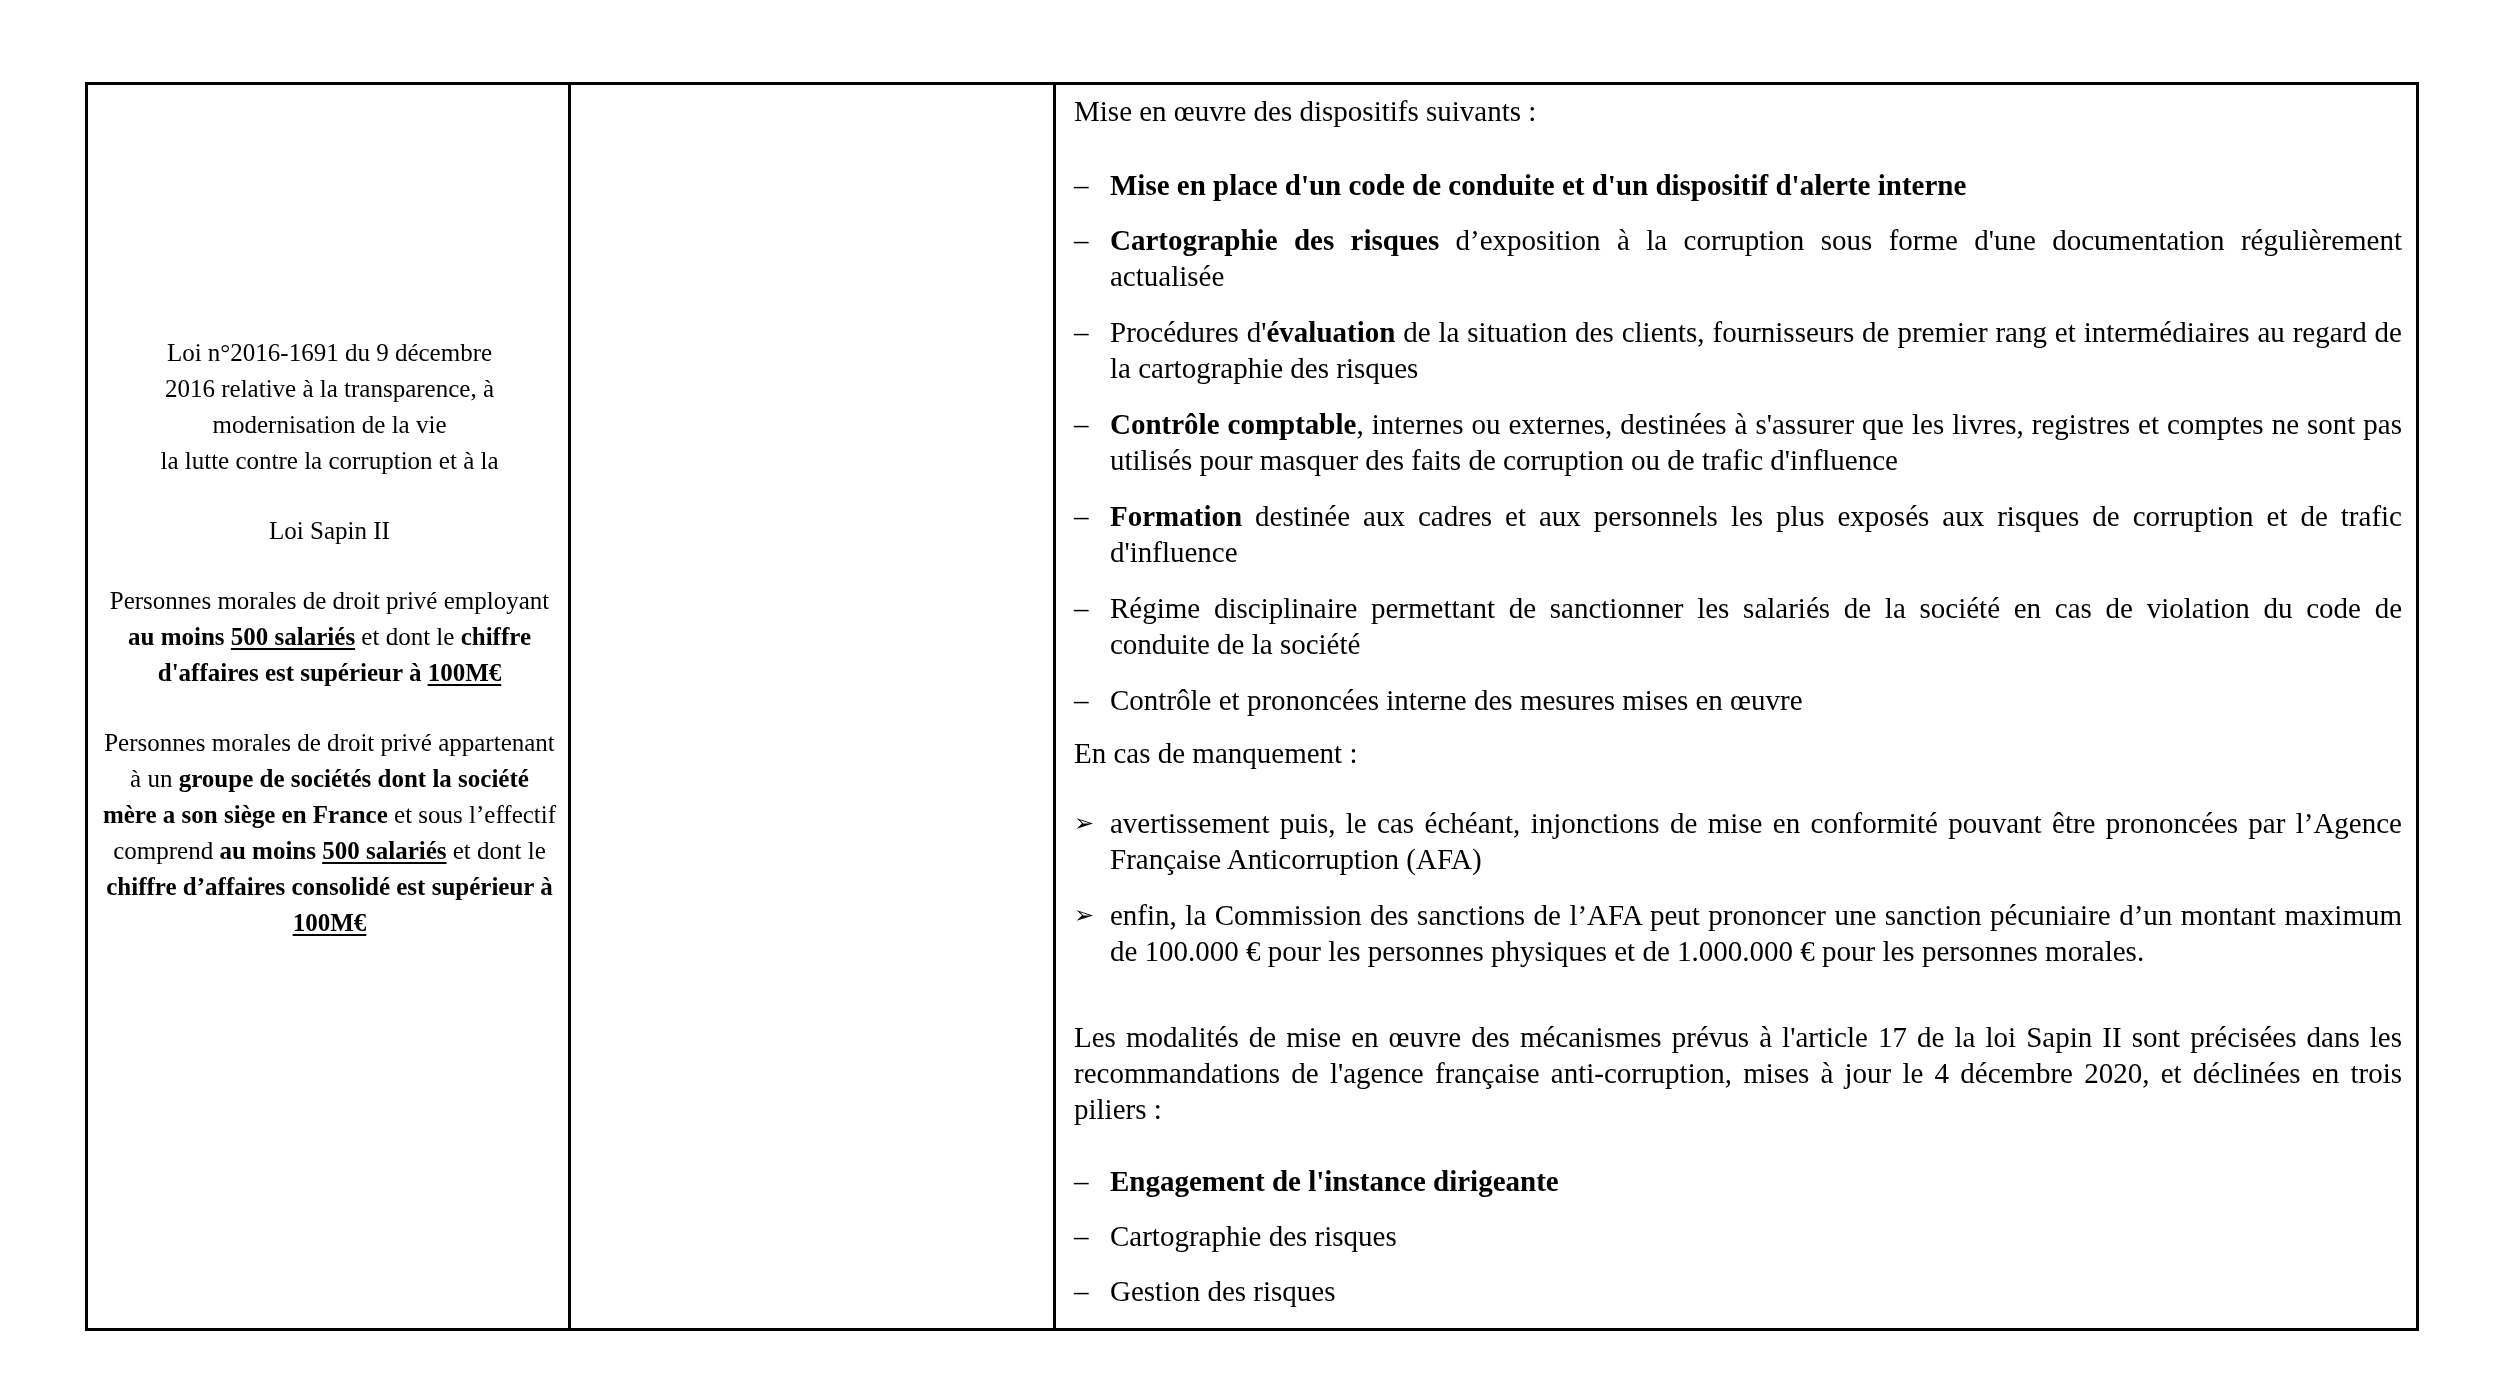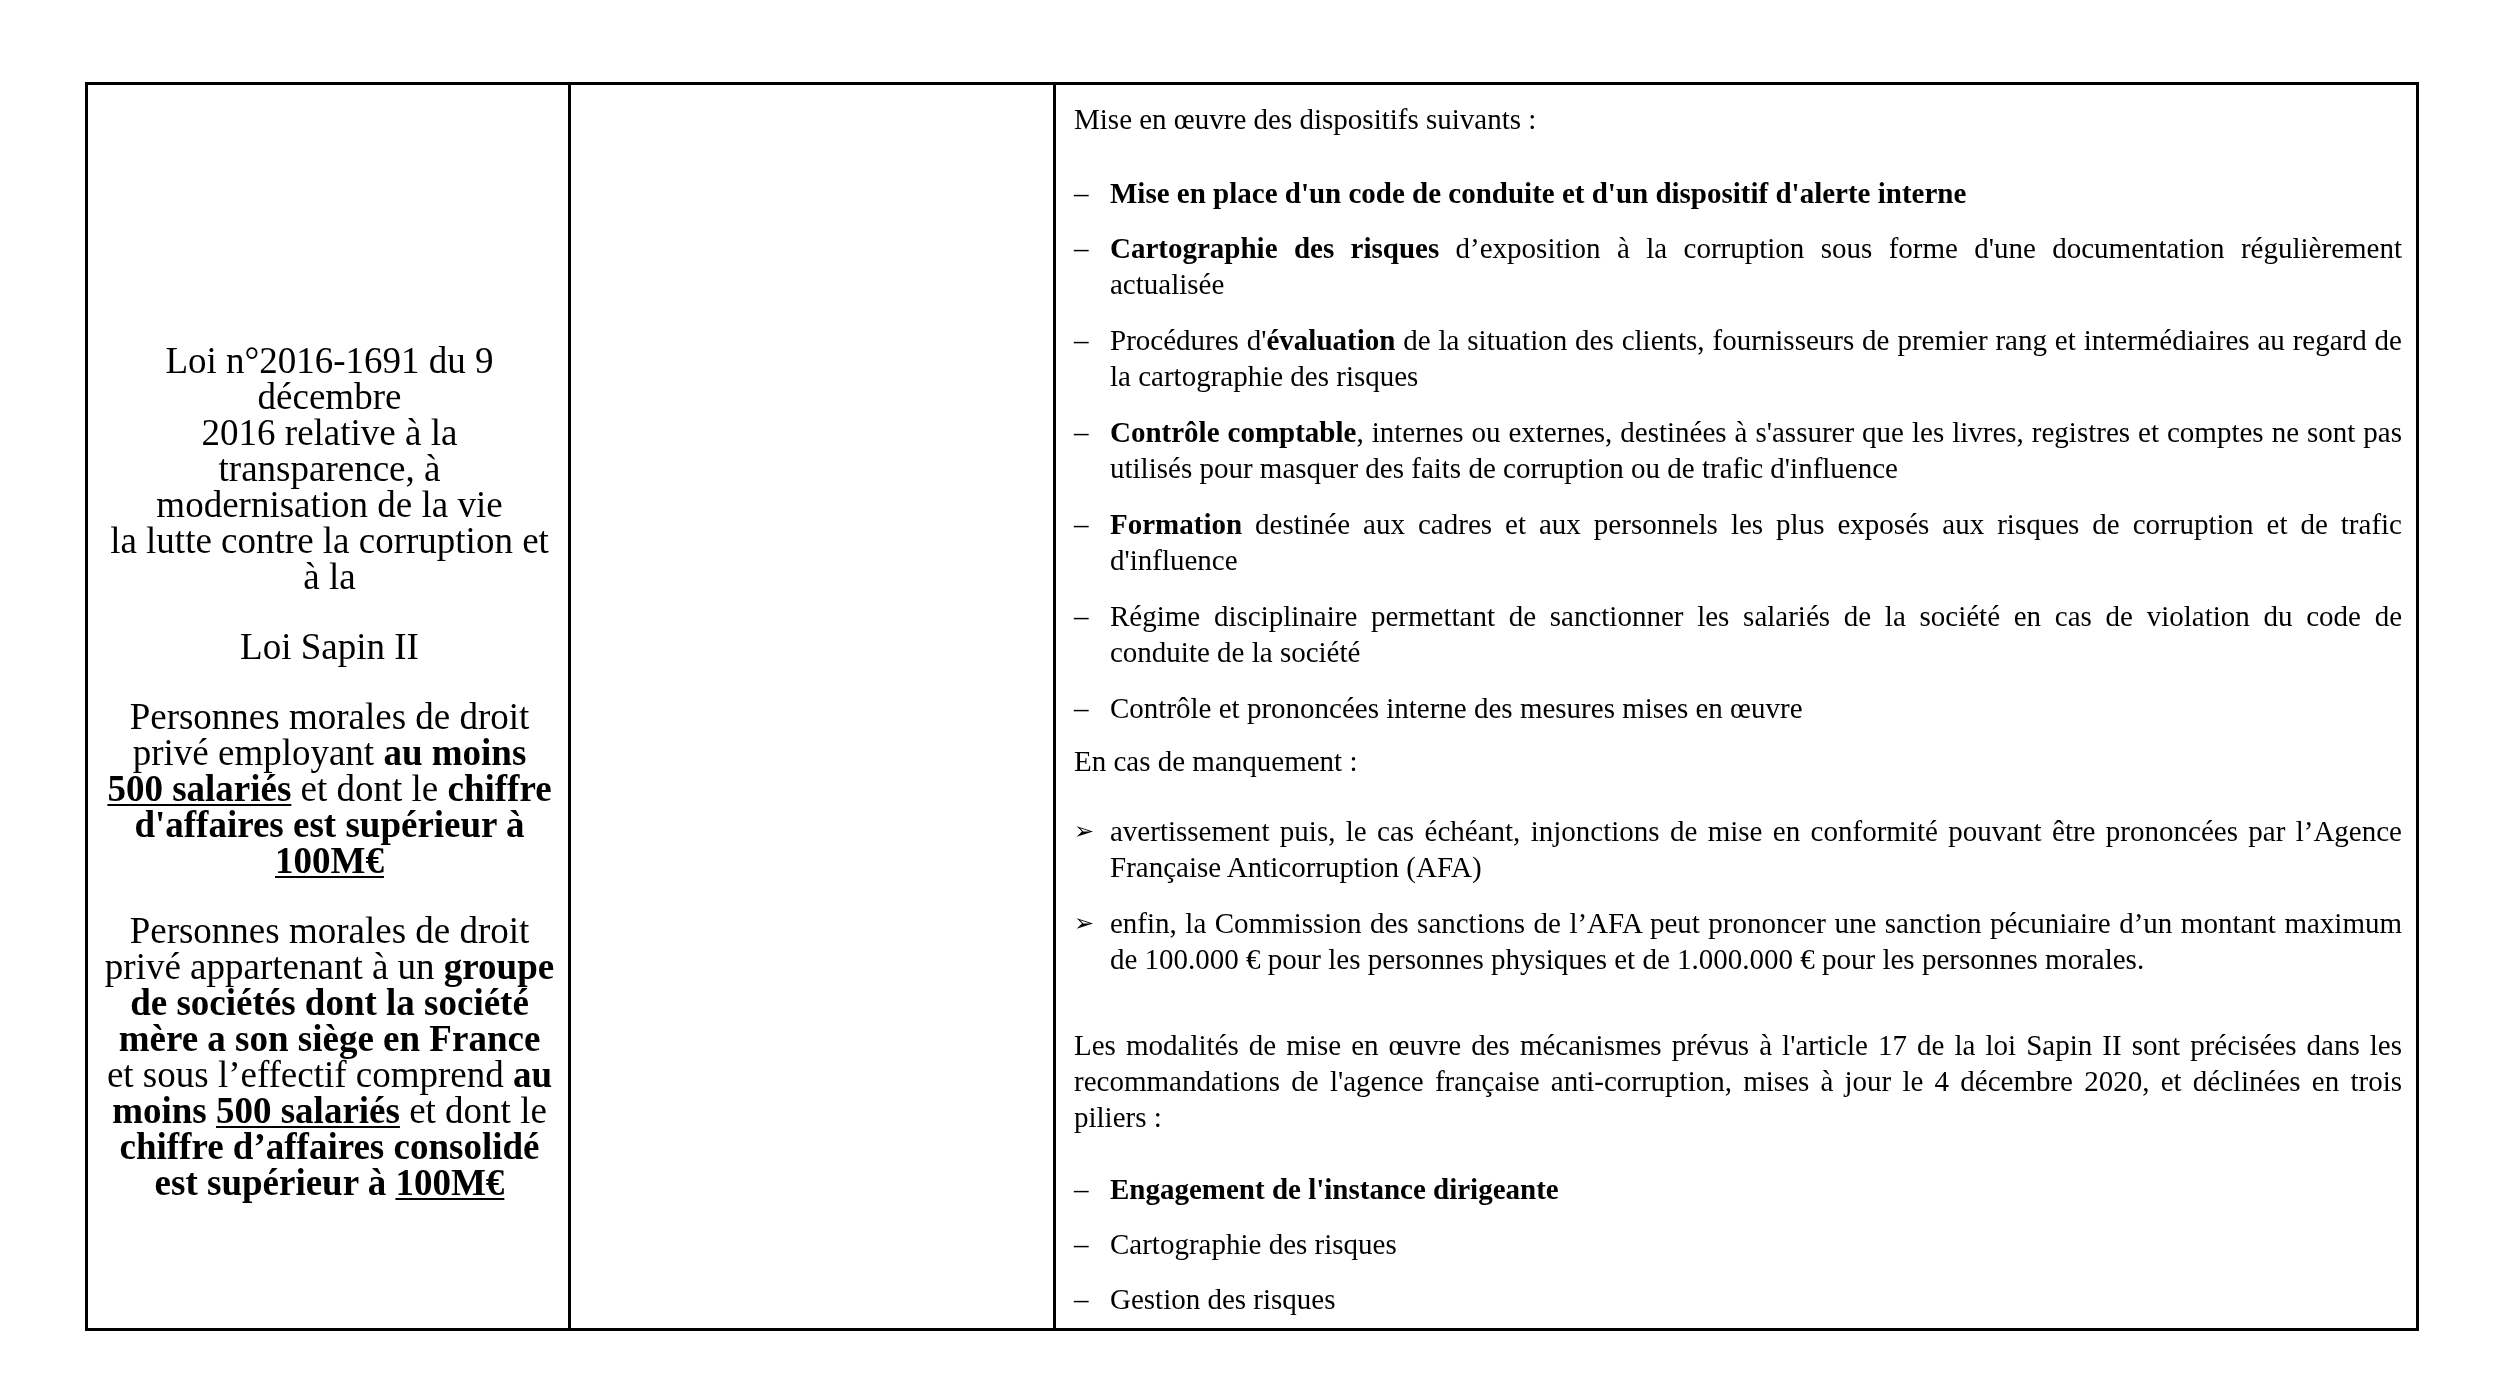--- a/index.html
+++ b/index.html
@@ -6,28 +6,28 @@
   body {
     width: 2503px; height: 1380px; position: relative; overflow: hidden;
     font-family: "Liberation Serif", "DejaVu Serif", serif;
     color: #000000;
   }
   .table {
     position: absolute; left: 85px; top: 82px; width: 2334px; height: 1249px;
     border: 3px solid #000; box-sizing: border-box;
   }
   .vline { position: absolute; top: 0; bottom: 0; width: 3px; background: #000; }
-  .cell { position: absolute; top: 8px; bottom: 0; box-sizing: border-box; }
+  .cell { position: absolute; top: 0; bottom: 0; box-sizing: border-box; }
   .col1 { left: 0; width: 483px; }
   .col2 { left: 486px; width: 482px; }
   .col3 { left: 971px; right: 0; }
 
   .center-text {
     position: absolute; left: 0; right: 0; text-align: center;
-    font-size: 37px; line-height: 36px;
+    font-size: 25px; line-height: 36px;
   }
   .col1 .center-text { padding: 0 14px; box-sizing: border-box; }
   .col1 .gap { height: 34px; }
   .b { font-weight: bold; }
   .u { text-decoration: underline; text-decoration-thickness: 2px; text-underline-offset: 3px; }
 
   .right {
     position: absolute; left: 15px; right: 14px; top: 0;
     font-size: 29px; line-height: 36px; text-align: justify;
   }

